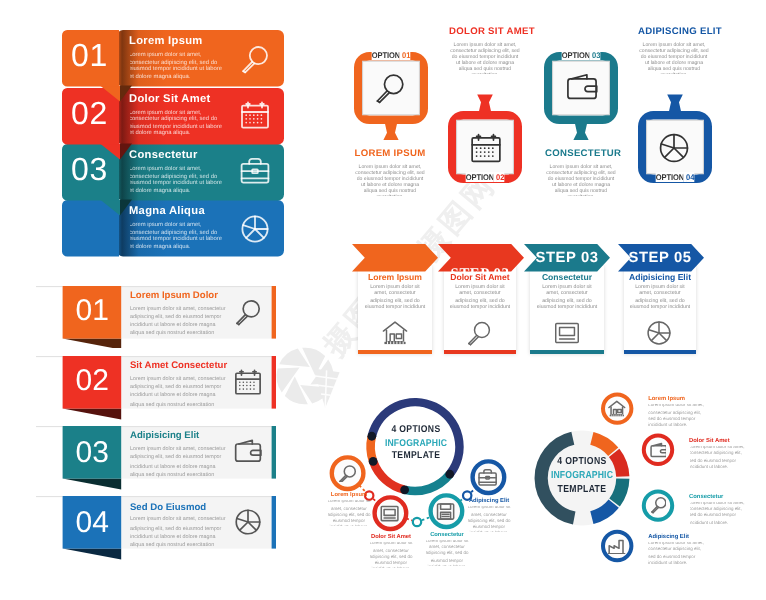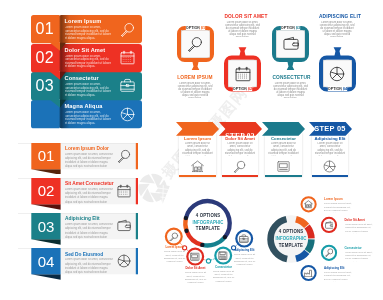--- a/index.html
+++ b/index.html
@@ -398,20 +398,21 @@
             <path d="M1.6 13.6 L2.6 14.2"></path>
           </svg>
         </div>
       </div>
       <div class="abs" style="left: 264.3px; top: 0px; width: 38.4px; height: 75px;">
         <div class="abs" style="left:1px;top:23.4px;width:36.4px;height:43.2px;background:#fff;box-shadow:0 0 2px rgba(0,0,0,.16);"></div>
         <div class="abs" style="left:1px;top:64.6px;width:36.4px;height:2px;background:#1B7A8C;"></div>
         <svg class="abs" style="left:-2.3px;top:12px" width="43" height="13.8">
           <path d="M0 0 L36.6 0 L43 6.9 L36.6 13.8 L0 13.8 L6.4 6.9 Z" fill="#1B7A8C"></path>
         </svg>
+        <div class="abs" style="left:-2.3px;top:12px;width:43px;height:13.8px;display:flex;align-items:center;justify-content:center;color:#fff;font-size:7.4px;font-weight:bold;letter-spacing:.3px;">STEP 03</div>
         <div class="abs" style="left:2px;top:26px;width:34.4px;text-align:center;color:#1B7A8C;font-size:4.3px;font-weight:bold;">Consectetur</div>
         <div class="abs" style="left:4px;top:31.799999999999997px;width:30.4px;text-align:center;color:#8d8d8d;font-size:2.6px;line-height:1.35;height:14.5px;overflow:hidden;">Lorem ipsum dolor sit amet, consectetur adipiscing elit, sed do eiusmod tempor incididunt ut labore magna aliqua.</div>
         <div class="abs" style="left:12.7px;top:50.2px;">
           <svg width="13" height="13" viewBox="0 0 15 15" fill="none" stroke="#666" stroke-width="0.85" stroke-linecap="round" stroke-linejoin="round">
             <rect x="1" y="2" width="13" height="11" rx="0.6"></rect>
             <rect x="3.2" y="4.3" width="8.6" height="4.6"></rect>
             <line x1="3.2" y1="11" x2="11.8" y2="11"></line>
           </svg>
         </div>
       </div>

